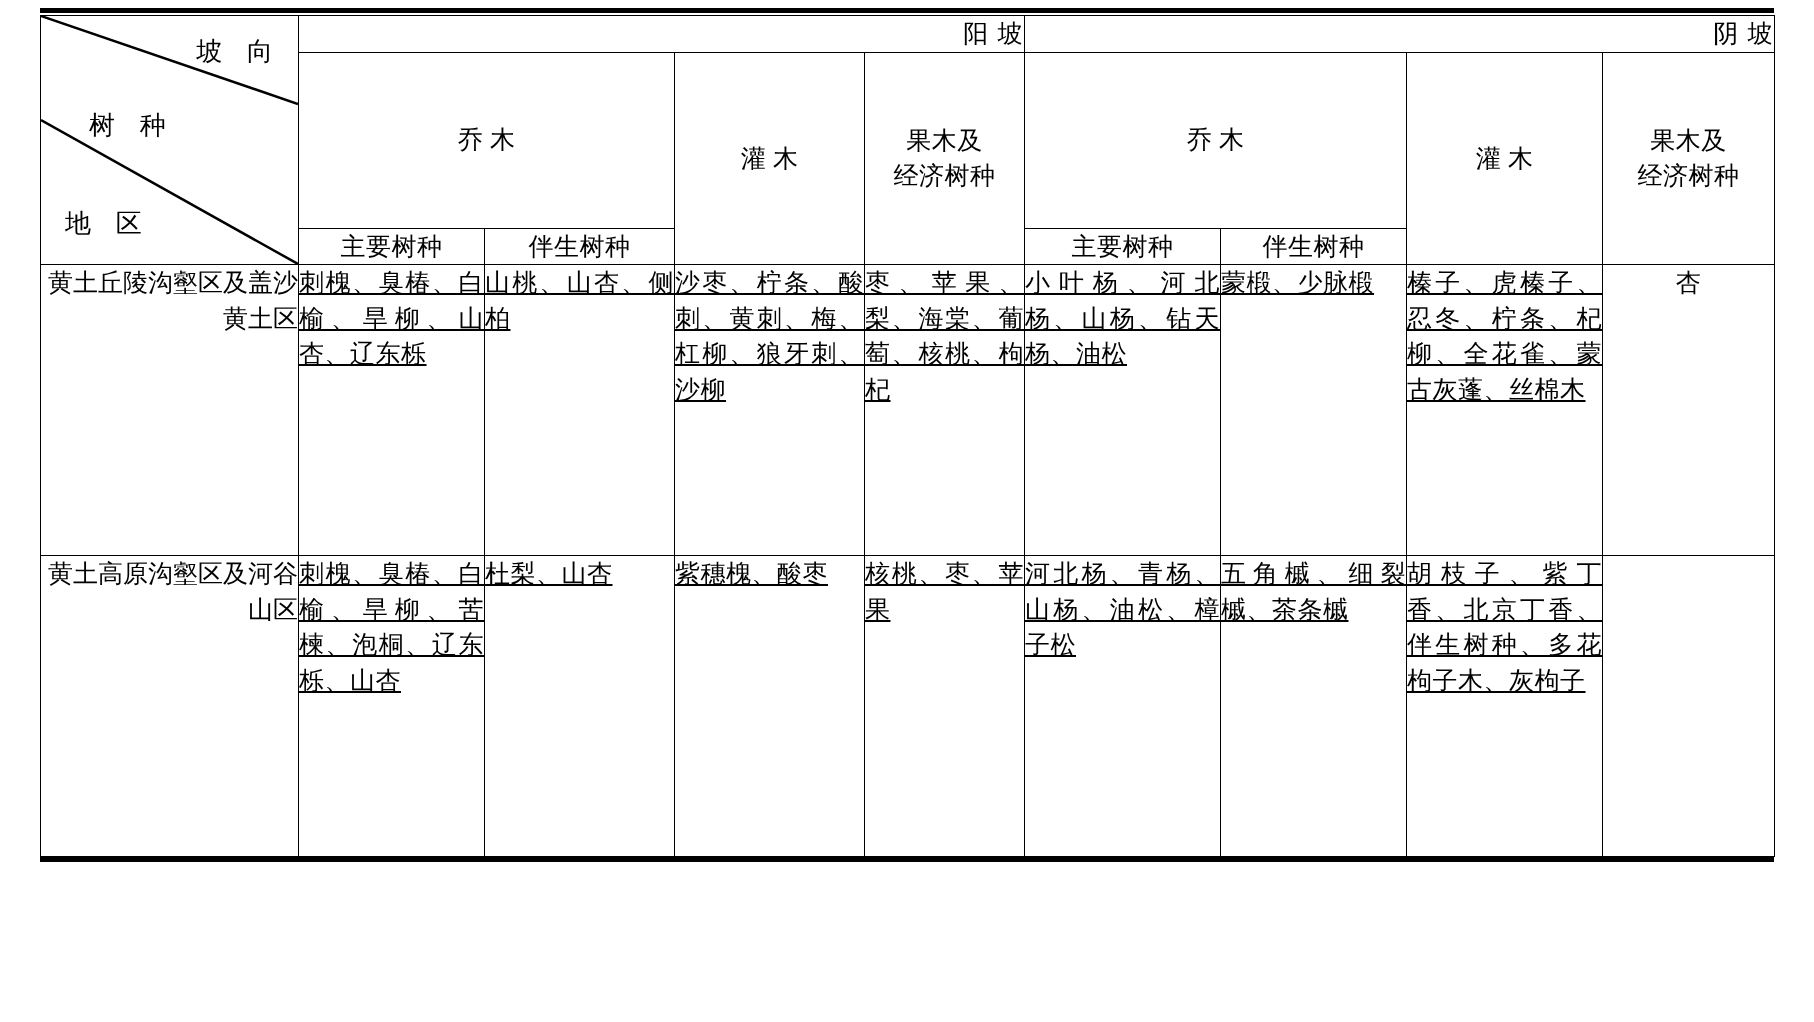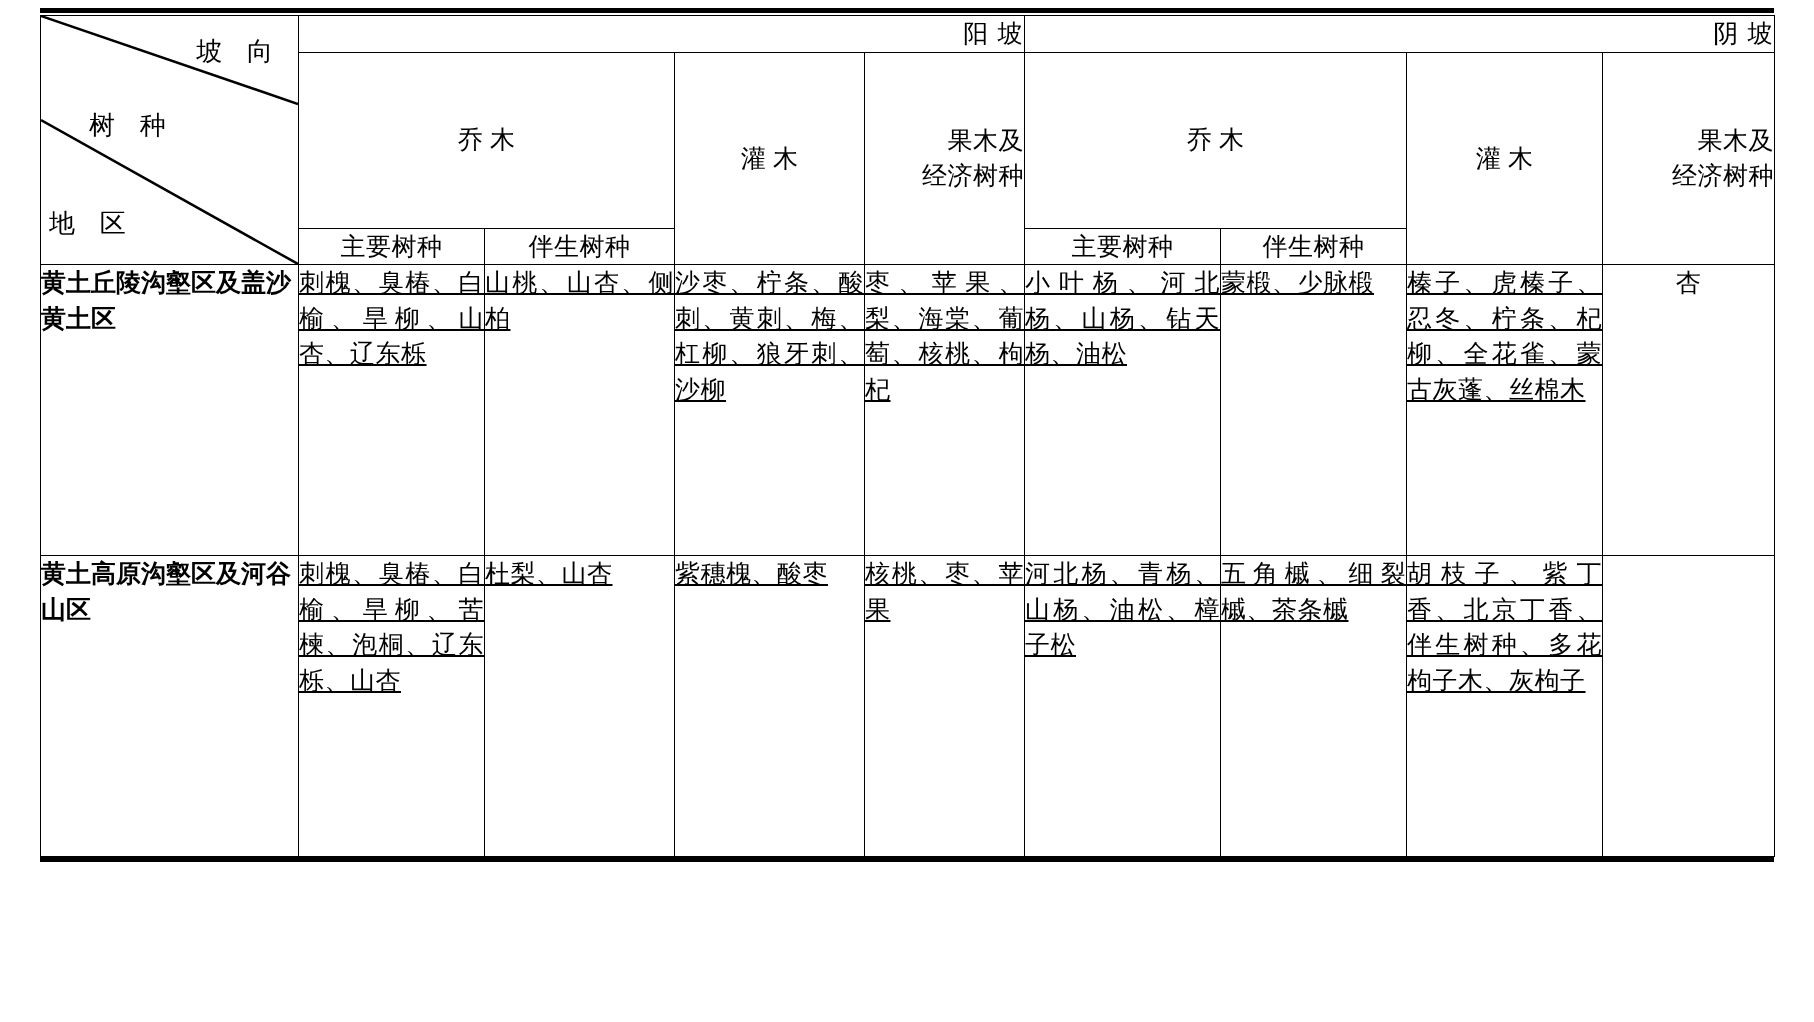--- a/index.html
+++ b/index.html
@@ -51,21 +51,21 @@
     vertical-align: middle !important;
   }
   .hdr-sm {
     text-align: center;
     font-size: 25px;
     letter-spacing: 0.02em;
     padding: 8px 4px;
     vertical-align: middle !important;
   }
   .hdr-two {
-    text-align: right;
+    text-align: center;
     font-size: 25px;
     letter-spacing: 0.02em;
     padding: 6px 2px;
     vertical-align: middle !important;
     line-height: 1.35;
   }
 
   
   .corner {
     position: relative;
@@ -80,36 +80,35 @@
     height: 100%;
   }
   .corner .lbl {
     position: absolute;
     font-size: 26px;
     letter-spacing: 0.35em;
     white-space: nowrap;
   }
   .corner .lbl-slope { right: 16px; top: 18px; }
   .corner .lbl-tree  { left: 48px; top: 92px; }
-  .corner .lbl-area  { left: 8px;  top: 190px; }
+  .corner .lbl-area  { left: 24px;  top: 190px; }
 
   .cell-body {
     padding: 14px 12px 18px 12px;
     font-size: 26px;
     line-height: 1.52;
     letter-spacing: 0.02em;
   }
   .cell-body.center { text-align: center; }
   .cell-body.just   { text-align: justify; text-align-last: left; text-decoration: underline; }
   .region-cell {
-    text-align: left;
+    text-align: right;
     padding: 14px 6px;
     font-size: 26px;
     line-height: 1.52;
-    font-weight: bold;
   }
   .row-tall td { height: 290px; }
   .row-tall2 td { height: 300px; }
 </style>
 </head>
 <body>
 
 <div class="page">
 
   <div class="top-rule"></div>

